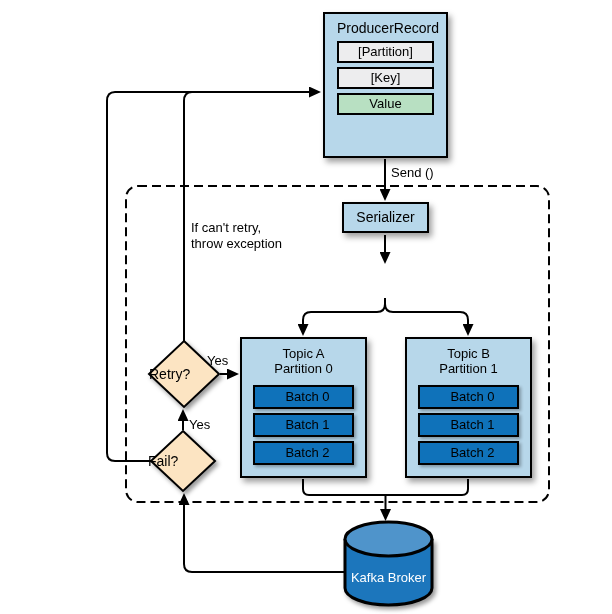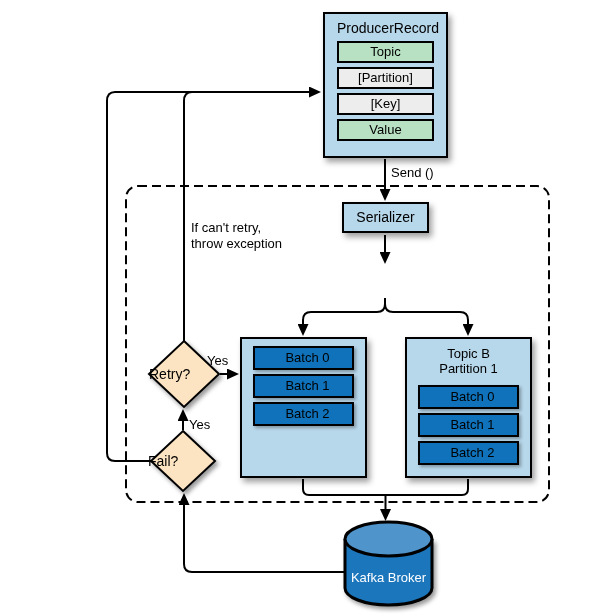--- a/index.html
+++ b/index.html
@@ -86,31 +86,34 @@
     <polygon class="diamond" points="183,431 215,461 183,491 151,461"></polygon>
 
     <g>
       <path class="cyl-body" d="M345 539 V588 A43.5 17 0 0 0 432 588 V539"></path>
       <ellipse class="cyl-top" cx="388.5" cy="539" rx="43.5" ry="17"></ellipse>
     </g>
   </svg>
 
   <div class="box producer">
     <div class="box-title">ProducerRecord</div>
-    <div class="field green">Topic</div>
     <div class="field gray">[Partition]</div>
     <div class="field gray">[Key]</div>
     <div class="field green">Value</div>
   </div>
 
   <div class="lbl send-label">Send ()</div>
 
   <div class="box small serializer">Serializer</div>
 
   <div class="box topic topic-a">
+    <div class="topic-title">
+      <div>Topic A</div>
+      <div>Partition 0</div>
+    </div>
     <div class="batch">Batch 0</div>
     <div class="batch">Batch 1</div>
     <div class="batch">Batch 2</div>
   </div>
 
   <div class="box topic topic-b">
     <div class="topic-title">
       <div>Topic B</div>
       <div>Partition 1</div>
     </div>

